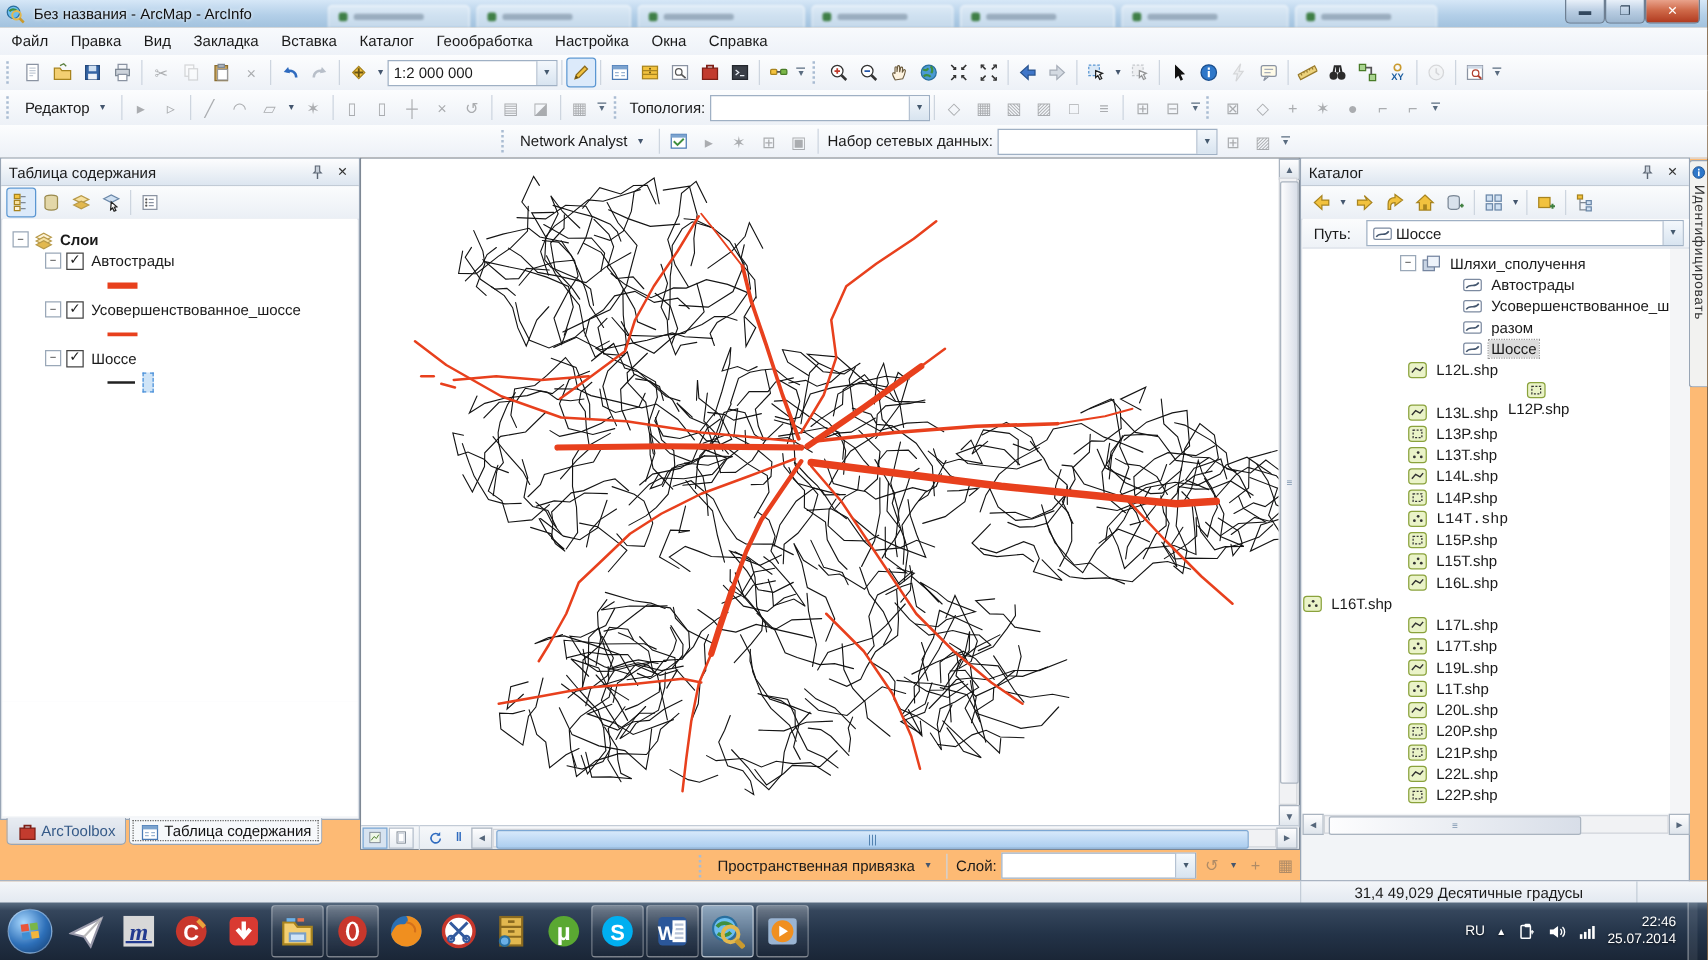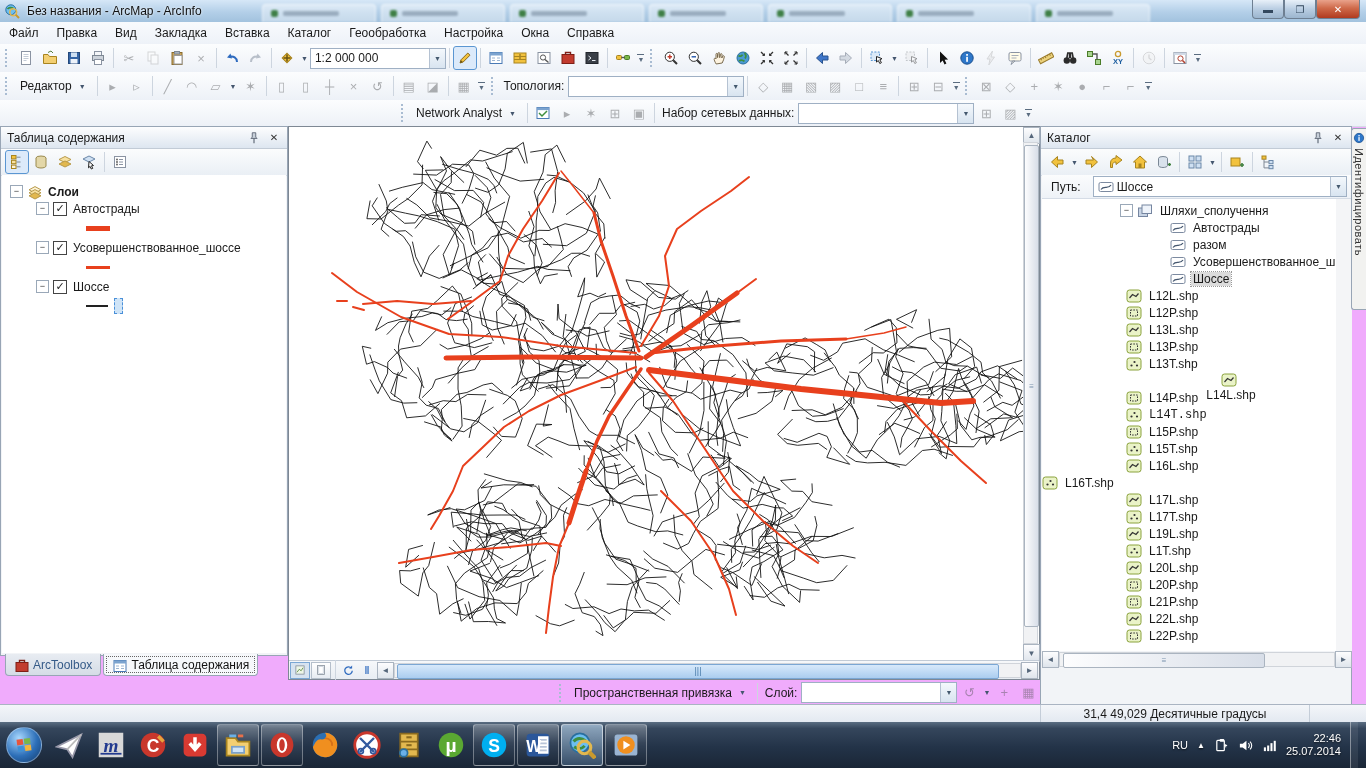--- a/index.html
+++ b/index.html
@@ -1,16 +1,16 @@
 <!DOCTYPE html>
 <html><head>
 <meta charset="utf-8">
 <style>
   html,body{margin:0;padding:0;background:#222;}
-  #scr{position:relative;width:1366px;height:768px;overflow:hidden;background:#f0abfc;
+  #scr{position:relative;width:1366px;height:768px;overflow:hidden;background:#fdba74;
        font-family:"Liberation Sans",sans-serif;font-size:12px;color:#1a1a1a;}
   .abs{position:absolute;}
   
   #titlebar{left:0;top:0;width:1366px;height:22px;display:flex;align-items:center;
     background:linear-gradient(#d6e7f7,#b3cfe8 55%,#a2c2de);border-bottom:1px solid #8aa5bf;}
   #titlebar .ttext{margin-left:5px;font-size:12px;color:#111;text-shadow:0 0 3px #fff;white-space:nowrap;}
   .wtab{height:17px;border-radius:4px 4px 0 0;background:rgba(255,255,255,.38);
         border:1px solid rgba(255,255,255,.6);border-bottom:none;margin-right:5px;
         display:flex;align-items:center;padding:0 8px;filter:blur(1px);}
   .wtab .dotg{width:7px;height:7px;border-radius:2px;background:#3f7f46;margin-right:5px;}
@@ -1104,44 +1104,44 @@
               <rect x="1" y="3.5" width="14" height="9" rx="1.5" fill="#fff" stroke="#7c8aa0"></rect>
               <path d="M3 10.5c3-4.5 7 .5 10-4.5" fill="none" stroke="#44566e" stroke-width="1.2"></path>
             </svg></span>
           <span style="padding:0 2px">Автострады</span>
         </div>
         <div class="trow" style="padding-left: 128px;">
           <span class="ticon"><svg viewBox="0 0 16 16">
               <rect x="1" y="3.5" width="14" height="9" rx="1.5" fill="#fff" stroke="#7c8aa0"></rect>
               <path d="M3 10.5c3-4.5 7 .5 10-4.5" fill="none" stroke="#44566e" stroke-width="1.2"></path>
             </svg></span>
-          <span style="padding:0 2px">разом</span>
+          <span style="padding:0 2px">Усовершенствованное_ш</span>
         </div>
         <div class="trow" style="padding-left: 128px;">
           <span class="ticon"><svg viewBox="0 0 16 16">
               <rect x="1" y="3.5" width="14" height="9" rx="1.5" fill="#fff" stroke="#7c8aa0"></rect>
               <path d="M3 10.5c3-4.5 7 .5 10-4.5" fill="none" stroke="#44566e" stroke-width="1.2"></path>
             </svg></span>
-          <span style="padding:0 2px">Усовершенствованное_ш</span>
+          <span style="padding:0 2px">разом</span>
         </div>
         <div class="trow" style="padding-left: 128px;">
           <span class="ticon"><svg viewBox="0 0 16 16">
               <rect x="1" y="3.5" width="14" height="9" rx="1.5" fill="#fff" stroke="#7c8aa0"></rect>
               <path d="M3 10.5c3-4.5 7 .5 10-4.5" fill="none" stroke="#44566e" stroke-width="1.2"></path>
             </svg></span>
           <span class="selrow" style="padding:0 2px">Шоссе</span>
         </div>
         <div class="trow" style="padding-left: 84px;">
           <span class="ticon"><svg viewBox="0 0 16 16">
               <rect x="1" y="2" width="14" height="12" rx="2.5" fill="#eaf3c8" stroke="#8aa23c"></rect>
               <path d="M3.5 10l3-3.5 3.5 2 2.5-3" fill="none" stroke="#333" stroke-width="1.2"></path>
             </svg></span>
           <span style="padding:0 2px">L12L.shp</span>
         </div>
-        <div class="trow" style="padding-left: 84px;">
+        <div class="trow" style="padding-left: 84px; flex-direction: column;">
           <span class="ticon"><svg viewBox="0 0 16 16">
               <rect x="1" y="2" width="14" height="12" rx="2.5" fill="#eaf3c8" stroke="#8aa23c"></rect>
               <rect x="4.5" y="5" width="7" height="6" fill="none" stroke="#333" stroke-dasharray="1.6 1.2"></rect>
             </svg></span>
           <span style="padding:0 2px">L12P.shp</span>
         </div>
         <div class="trow" style="padding-left: 84px;">
           <span class="ticon"><svg viewBox="0 0 16 16">
               <rect x="1" y="2" width="14" height="12" rx="2.5" fill="#eaf3c8" stroke="#8aa23c"></rect>
               <path d="M3.5 10l3-3.5 3.5 2 2.5-3" fill="none" stroke="#333" stroke-width="1.2"></path>
@@ -1157,21 +1157,21 @@
         </div>
         <div class="trow" style="padding-left: 84px;">
           <span class="ticon"><svg viewBox="0 0 16 16">
               <rect x="1" y="2" width="14" height="12" rx="2.5" fill="#eaf3c8" stroke="#8aa23c"></rect>
               <circle cx="5.5" cy="9.5" r="1.1" fill="#333"></circle>
               <circle cx="8.5" cy="6" r="1.1" fill="#333"></circle>
               <circle cx="11" cy="9.5" r="1.1" fill="#333"></circle>
             </svg></span>
           <span style="padding:0 2px">L13T.shp</span>
         </div>
-        <div class="trow" style="padding-left: 84px; flex-direction: column;">
+        <div class="trow" style="padding-left: 84px;">
           <span class="ticon"><svg viewBox="0 0 16 16">
               <rect x="1" y="2" width="14" height="12" rx="2.5" fill="#eaf3c8" stroke="#8aa23c"></rect>
               <path d="M3.5 10l3-3.5 3.5 2 2.5-3" fill="none" stroke="#333" stroke-width="1.2"></path>
             </svg></span>
           <span style="padding:0 2px">L14L.shp</span>
         </div>
         <div class="trow" style="padding-left: 84px; align-items: center;">
           <span class="ticon"><svg viewBox="0 0 16 16">
               <rect x="1" y="2" width="14" height="12" rx="2.5" fill="#eaf3c8" stroke="#8aa23c"></rect>
               <rect x="4.5" y="5" width="7" height="6" fill="none" stroke="#333" stroke-dasharray="1.6 1.2"></rect>

